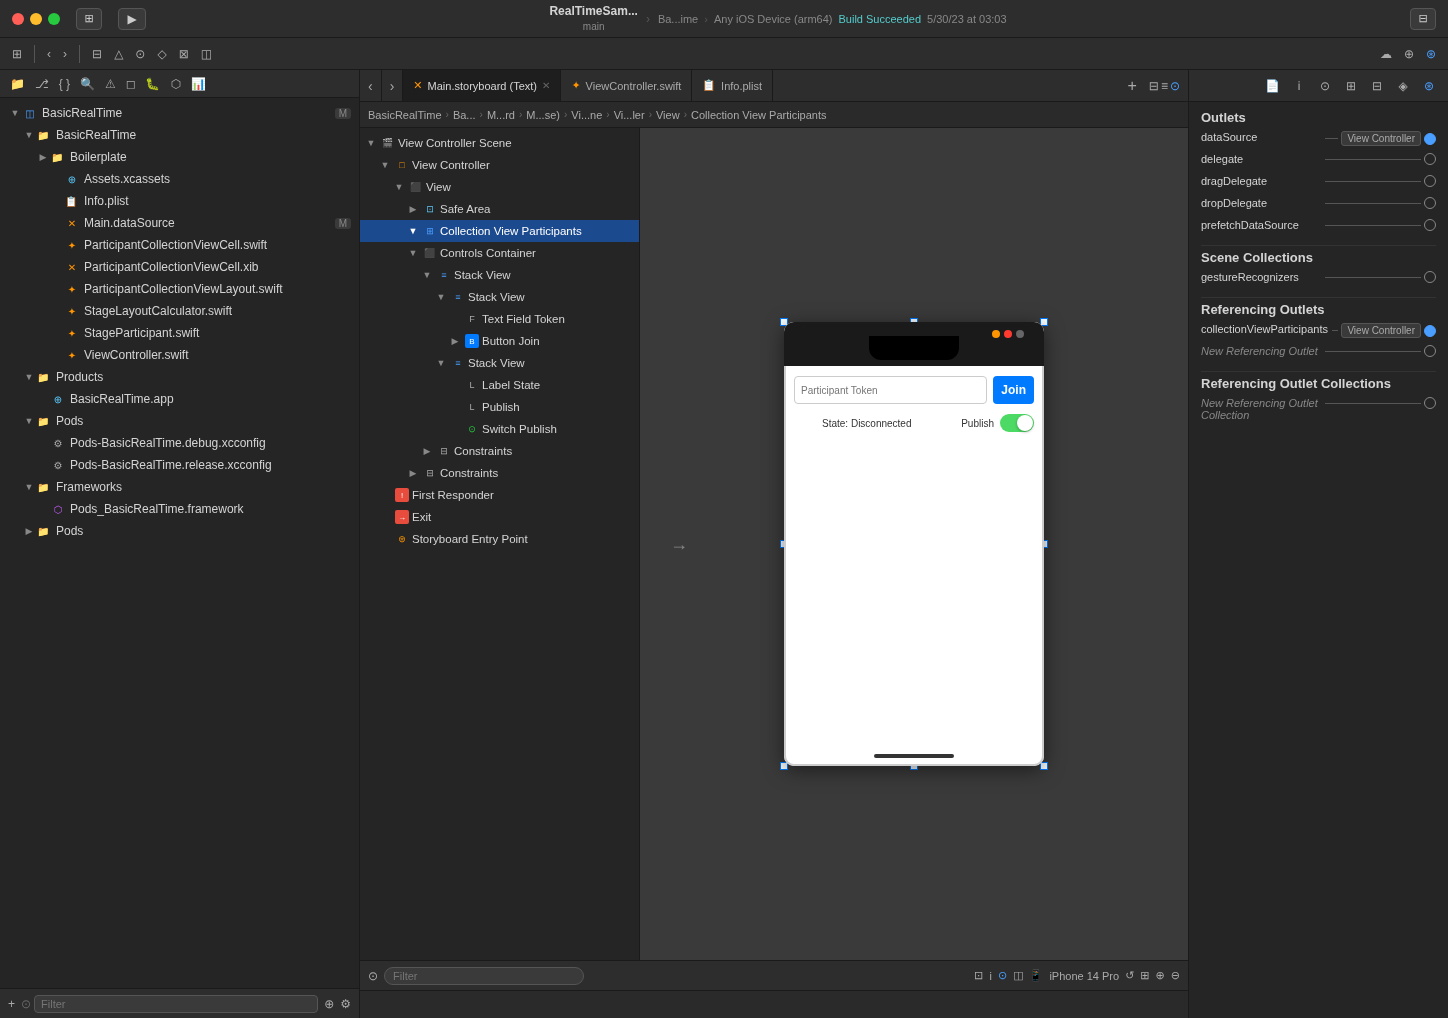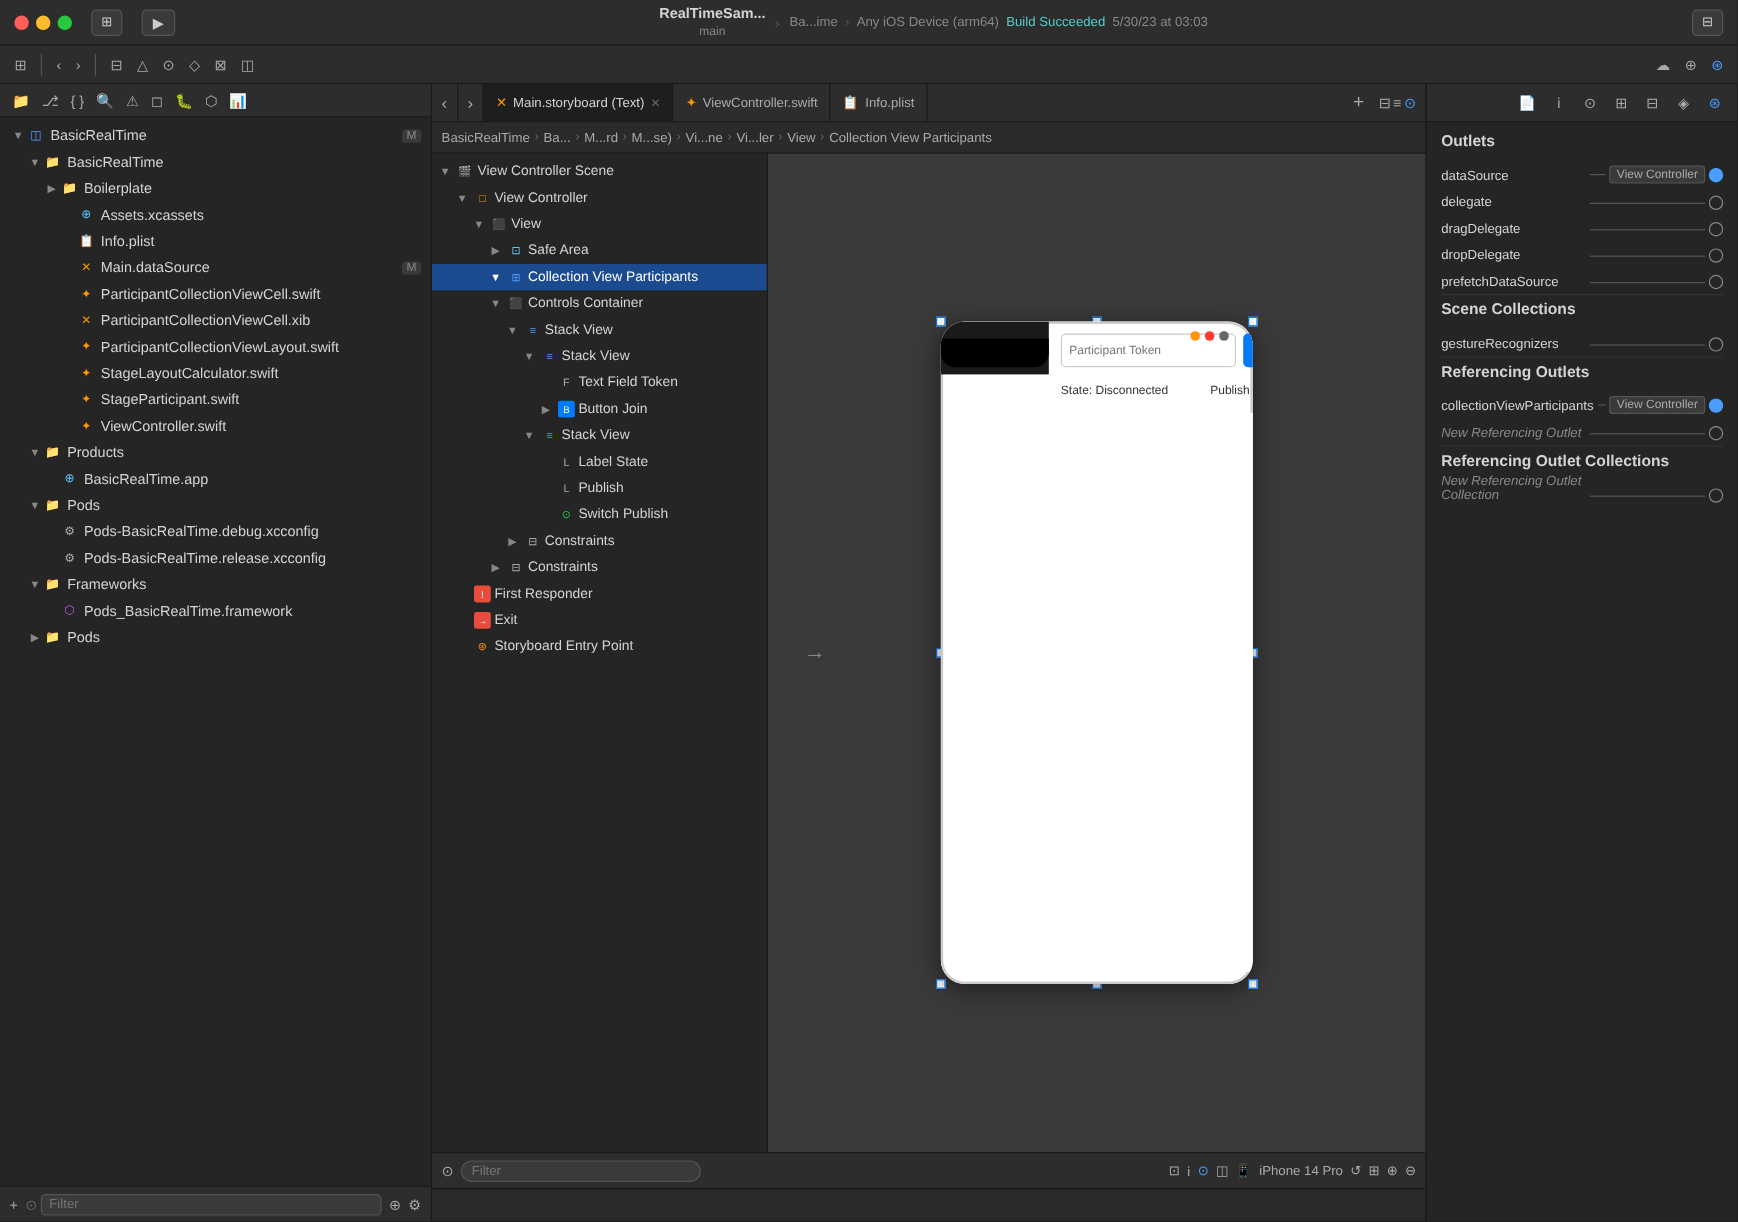--- a/index.html
+++ b/index.html
@@ -319,28 +319,28 @@
     .arrow-indicator {
       position: absolute;
       left: 50px;
       display: flex;
       align-items: center;
       color: #888;
       font-size: 18px;
     }
     .phone-frame {
       background: white;
-      border-radius: 20px;
+      border-radius: 10px;
       width: 260px;
-      height: 552px;
+      height: 444px;
       position: relative;
       box-shadow: 0 4px 20px rgba(0,0,0,0.5), inset 0 0 0 2px #ccc;
       overflow: hidden;
       display: flex;
-      flex-direction: row;
+      flex-direction: column;
     }
     .phone-status-bar {
       height: 44px;
       background: #1a1a1a;
       display: flex;
       align-items: flex-end;
       justify-content: center;
       padding-bottom: 6px;
       flex-shrink: 0;
     }
@@ -386,29 +386,30 @@
       color: #999;
       background: white;
     }
     .join-btn {
       background: #007aff;
       color: white;
       border: none;
       border-radius: 4px;
       padding: 0 8px;
       height: 28px;
-      font-size: 16px;
-      font-weight: 400;
+      font-size: 12px;
+      font-weight: 700;
       cursor: pointer;
     }
     .state-row {
       display: flex;
       align-items: center;
       justify-content: space-between;
       padding: 2px 0;
+      margin-left: 28px;
     }
     .state-label {
       font-size: 10px;
       color: #333;
     }
     .publish-group {
       display: flex;
       align-items: center;
       gap: 6px;
     }
@@ -517,21 +518,21 @@
       padding: 8px 12px;
     }
     .outlets-title {
       font-size: 13px;
       font-weight: 600;
       color: #d4d4d4;
       margin-bottom: 6px;
     }
     .outlet-row {
       display: flex;
-      align-items: flex-end;
+      align-items: flex-start;
       height: 22px;
       gap: 4px;
     }
     .outlet-name {
       font-size: 11px;
       color: #d4d4d4;
       flex: 0 0 120px;
     }
     .outlet-connection {
       display: flex;

